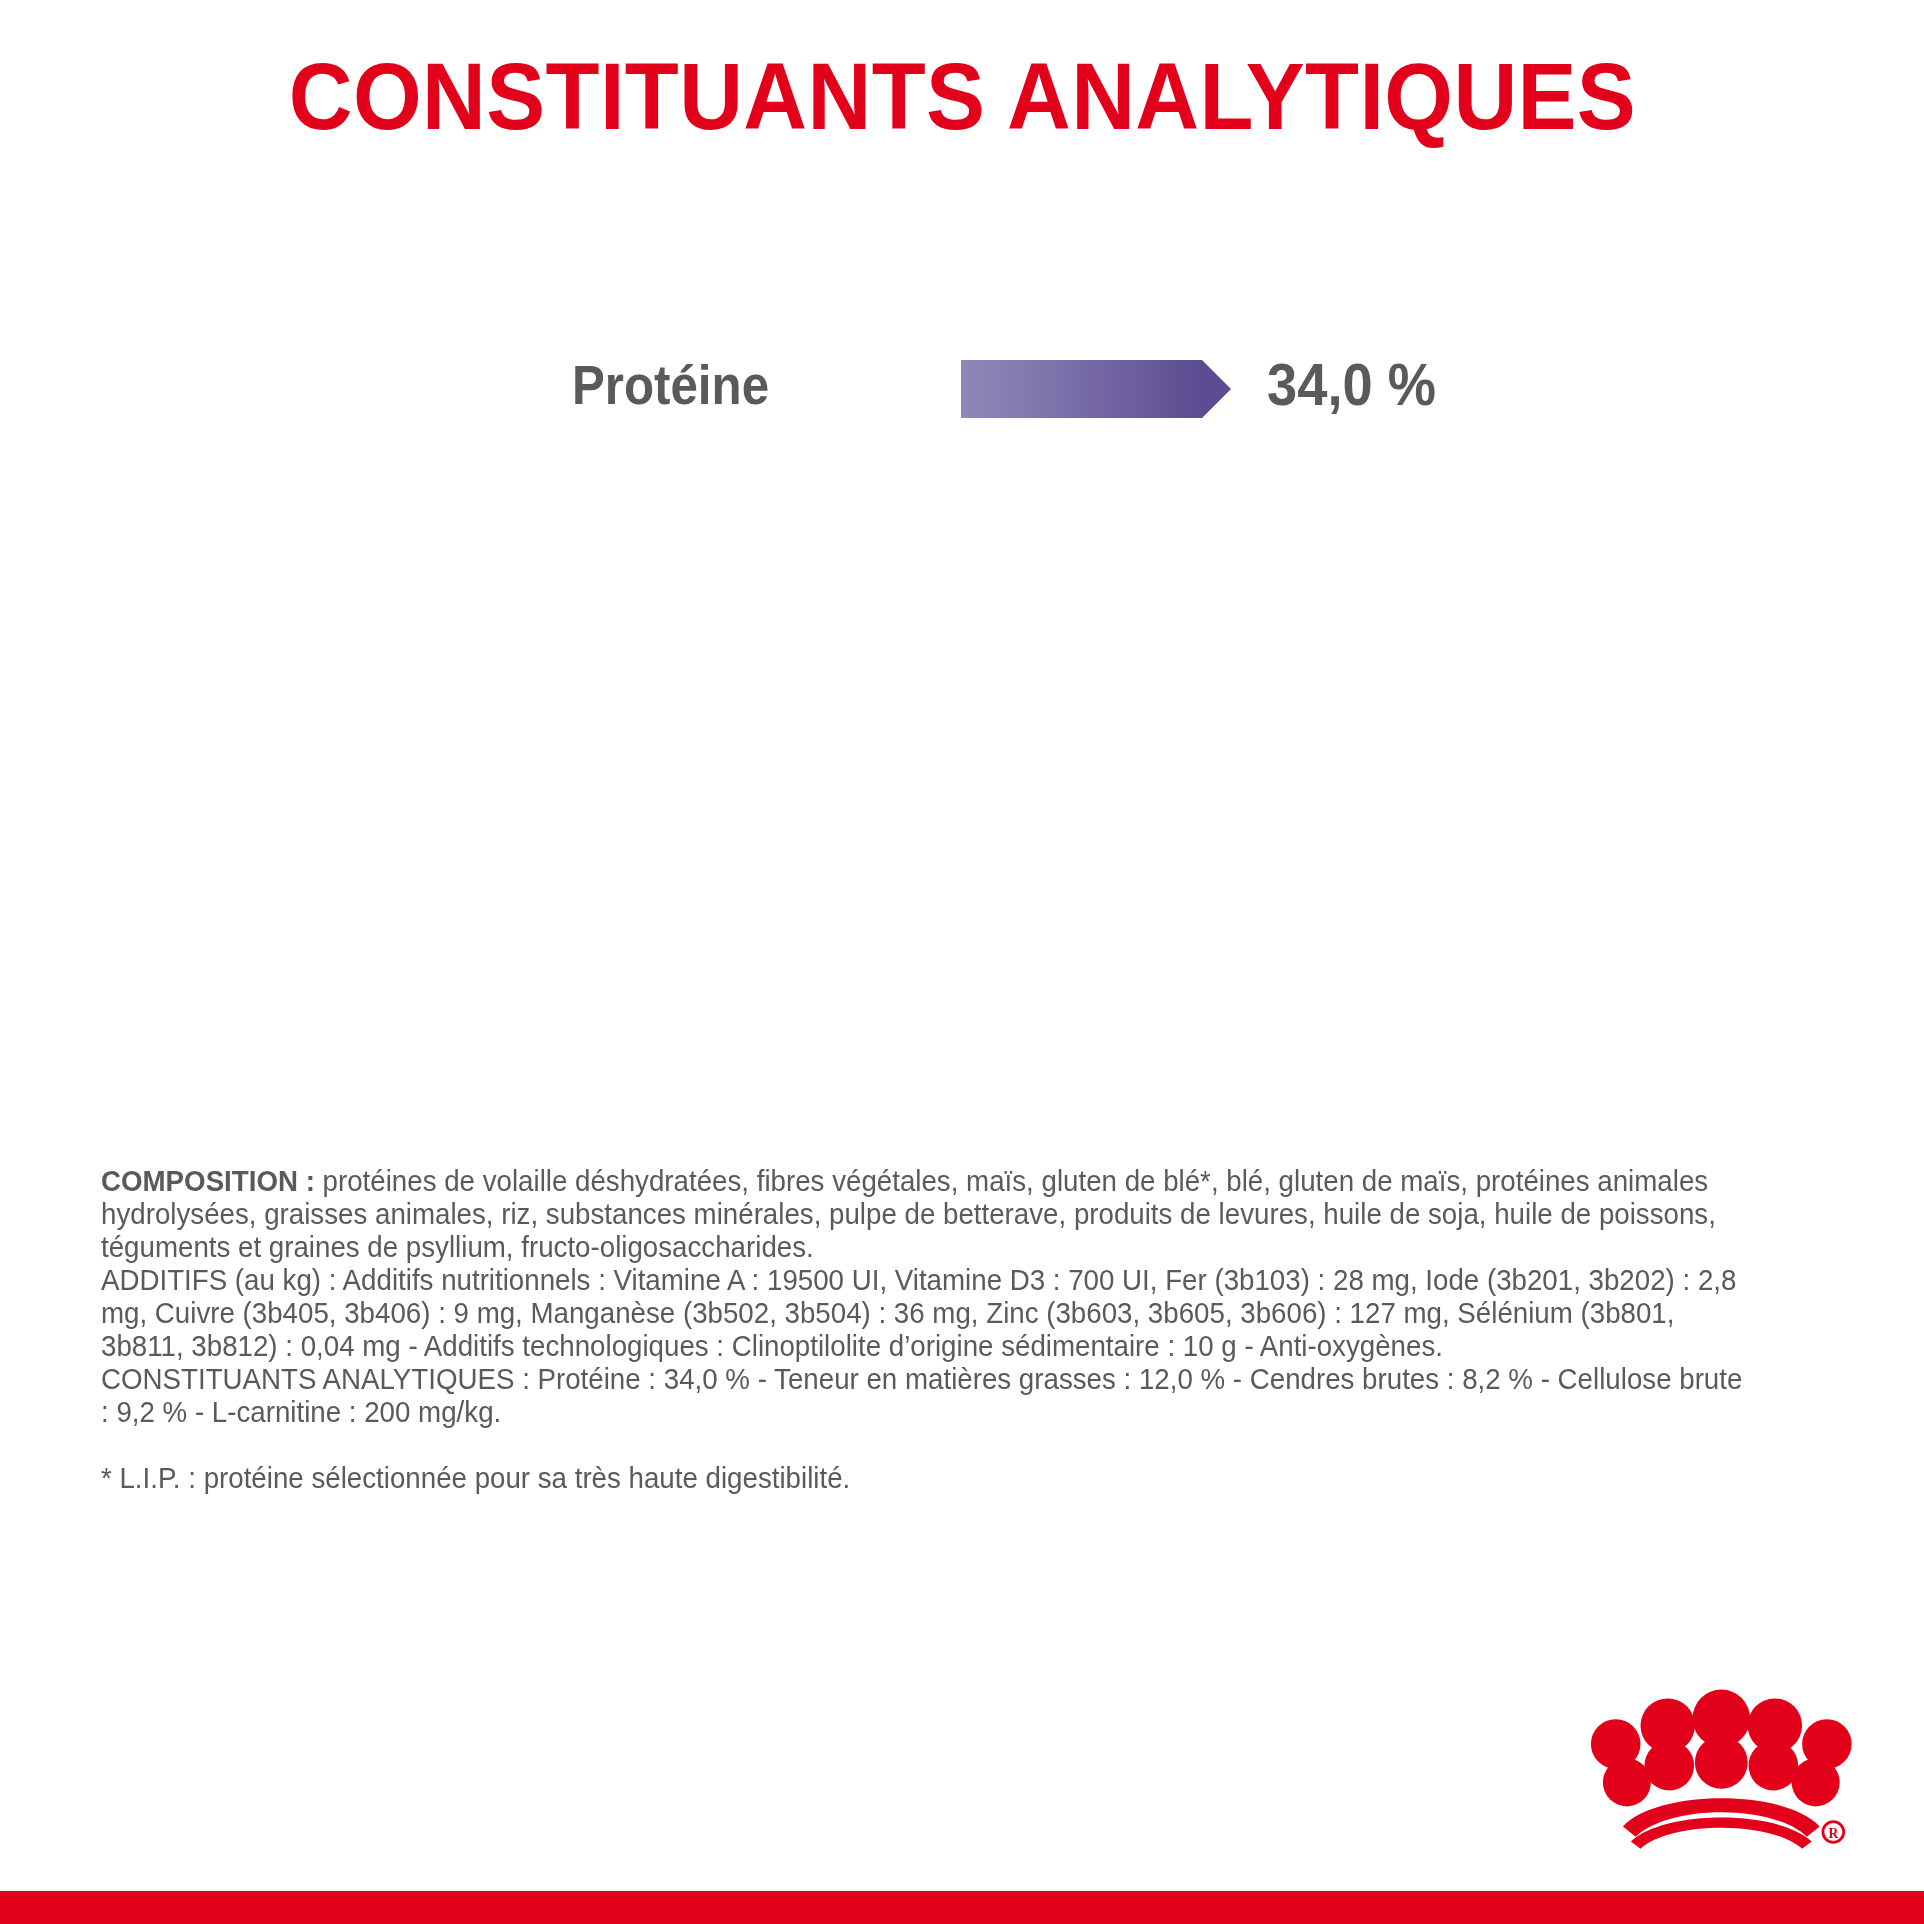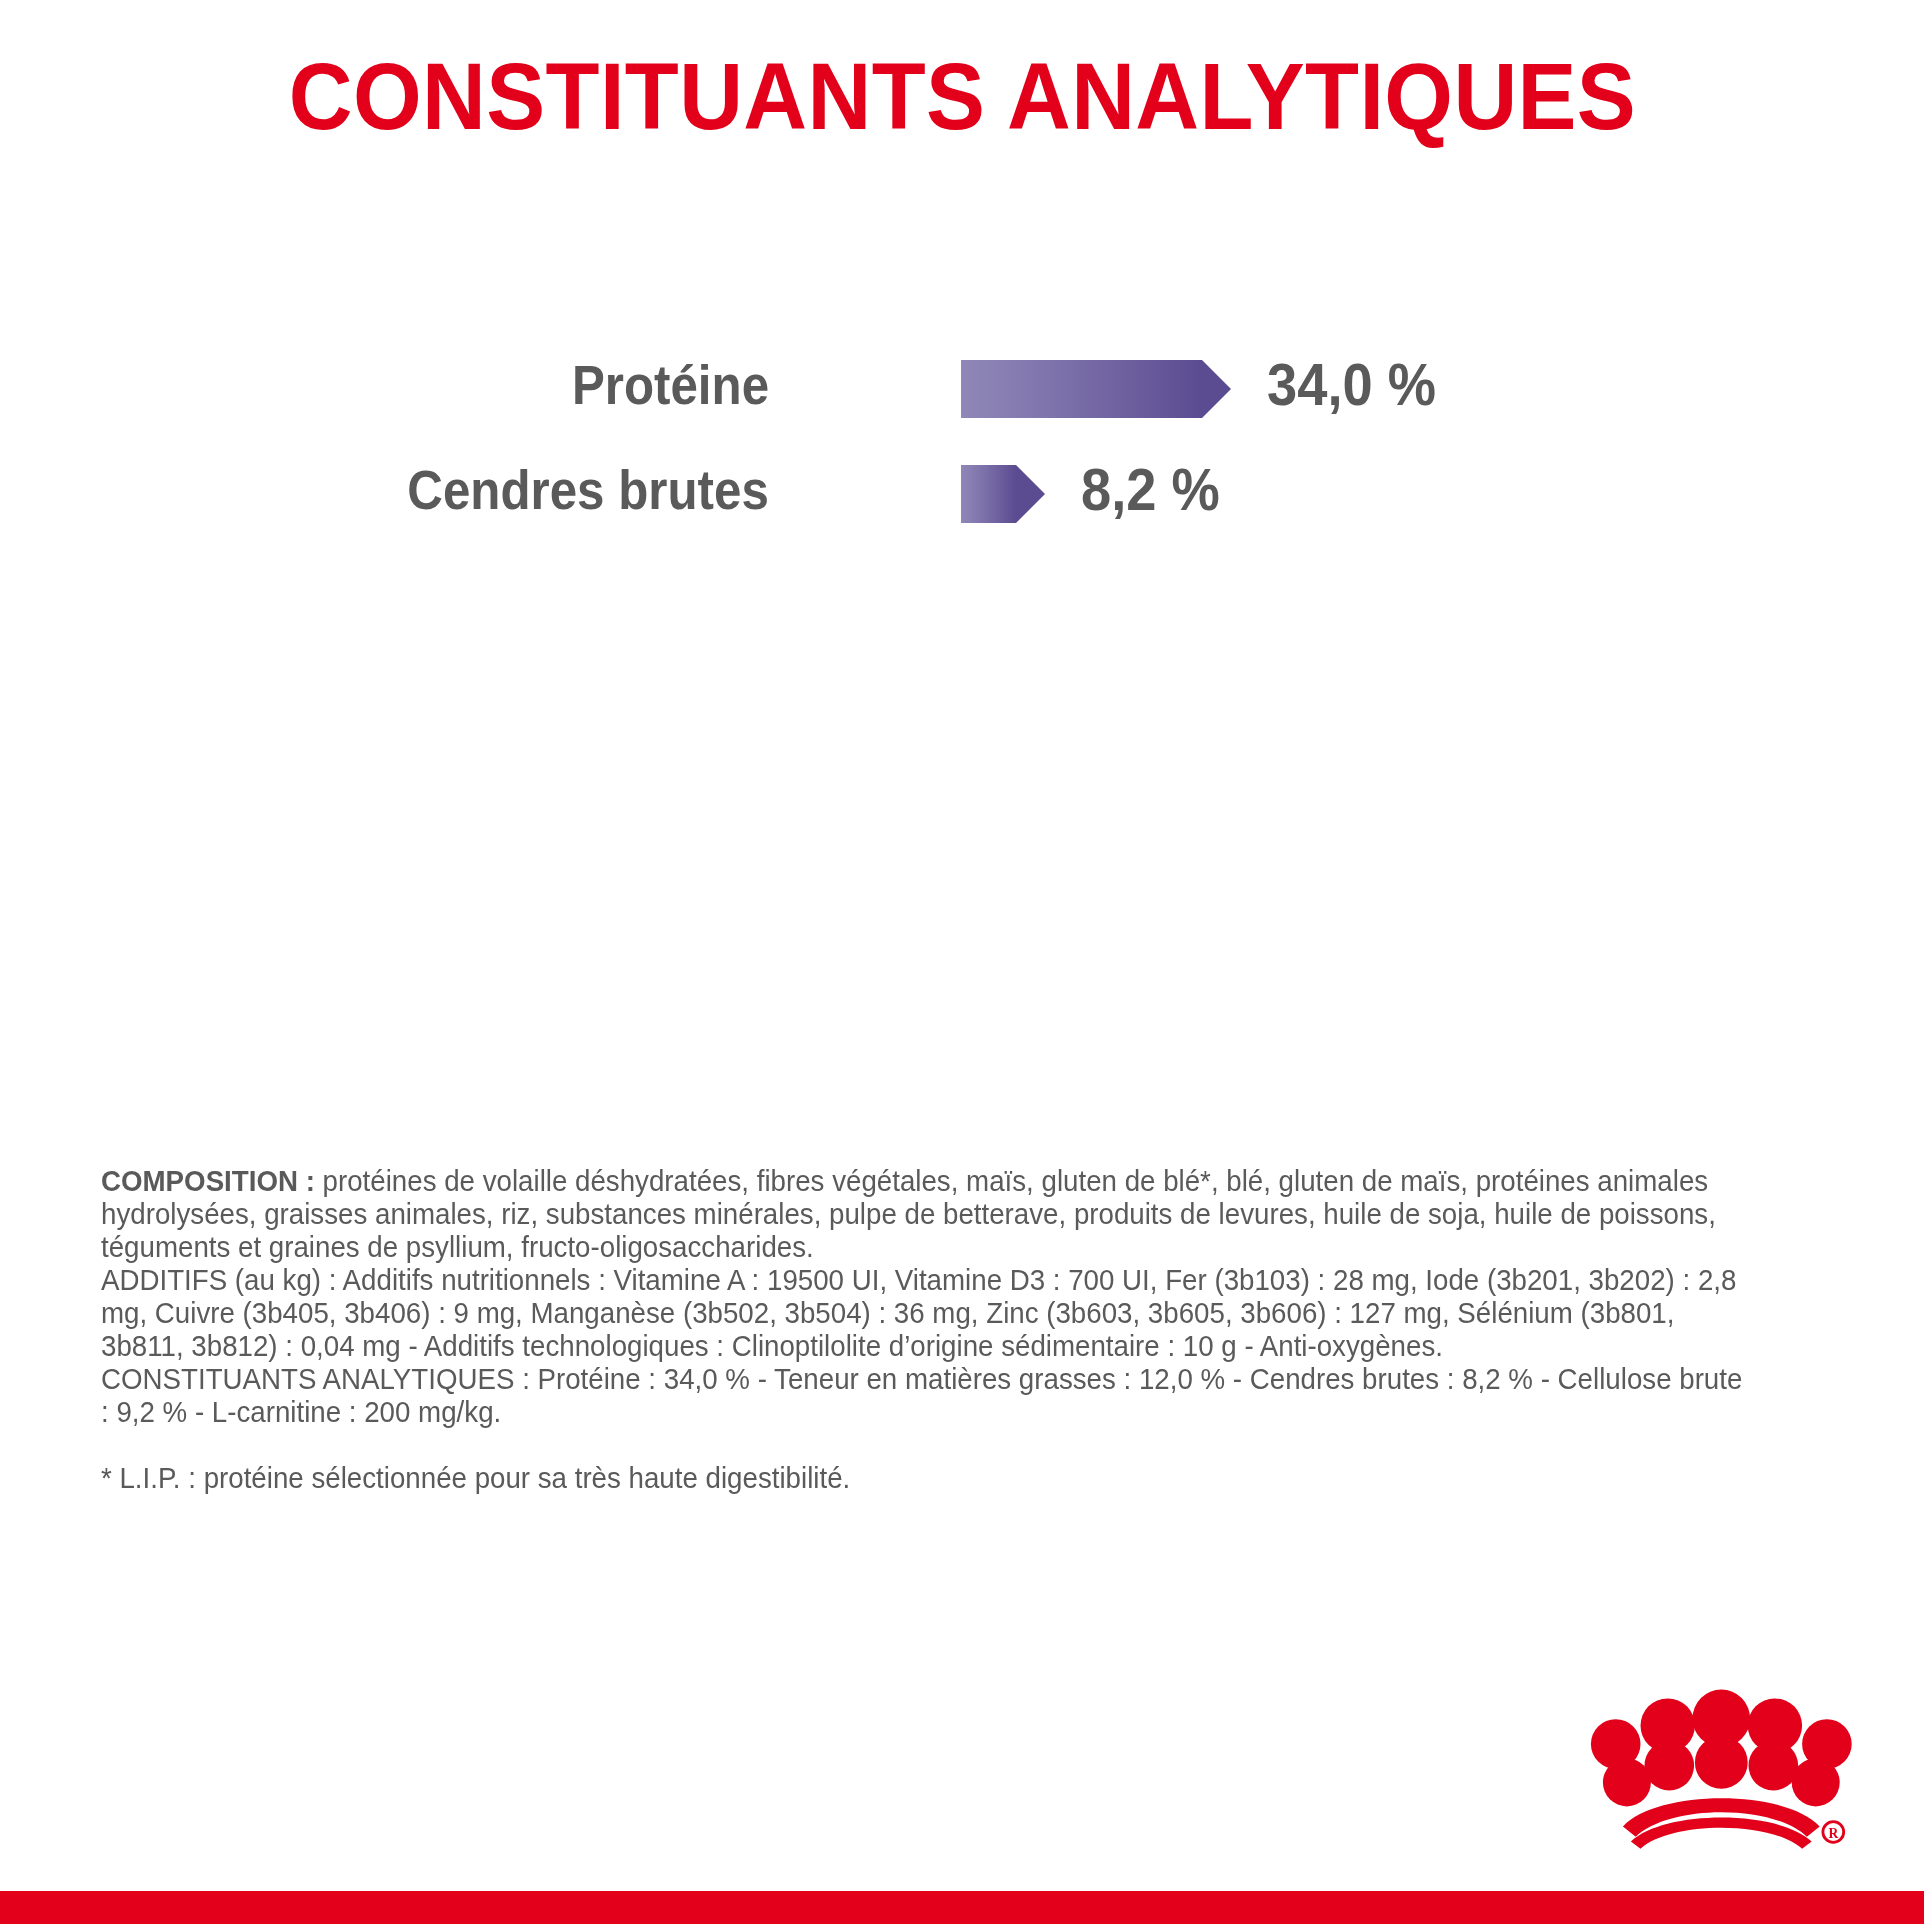--- a/index.html
+++ b/index.html
@@ -141,28 +141,20 @@
   <div class="nutrient-row">
     <div class="nutrient-label">Protéine</div>
     <div class="nutrient-bar" id="bar-0" style="width: 241px;">
       <span class="bar-body"></span>
       <span class="bar-tip"></span>
     </div>
     <div class="nutrient-value" id="val-0" style="left: 1267px;">34,0 %</div>
   </div>
 
 
-  <div class="nutrient-row">
-    <div class="nutrient-label">Cendres brutes</div>
-    <div class="nutrient-bar" id="bar-2" style="width: 55px;">
-      <span class="bar-body"></span>
-      <span class="bar-tip"></span>
-    </div>
-    <div class="nutrient-value" id="val-2" style="left: 1081px;">8,2 %</div>
-  </div>
 
 
 </div>
 
 <div id="ingredient-text">
   <p><span class="lead">COMPOSITION :</span><span> protéines de volaille déshydratées, fibres végétales, maïs, gluten de blé*, blé, gluten de maïs, protéines animales hydrolysées, graisses animales, riz, substances minérales, pulpe de betterave, produits de levures, huile de soja, huile de poissons, téguments et graines de psyllium, fructo-oligosaccharides.</span></p>
   <p>ADDITIFS (au kg) : Additifs nutritionnels : Vitamine A : 19500 UI, Vitamine D3 : 700 UI, Fer (3b103) : 28 mg, Iode (3b201, 3b202) : 2,8 mg, Cuivre (3b405, 3b406) : 9 mg, Manganèse (3b502, 3b504) : 36 mg, Zinc (3b603, 3b605, 3b606) : 127 mg, Sélénium (3b801, 3b811, 3b812) : 0,04 mg - Additifs technologiques : Clinoptilolite d’origine sédimentaire : 10 g - Anti-oxygènes.</p>
   <p>CONSTITUANTS ANALYTIQUES : Protéine : 34,0 % - Teneur en matières grasses : 12,0 % - Cendres brutes : 8,2 % - Cellulose brute : 9,2 % - L-carnitine : 200 mg/kg.</p>
   <div class="para-gap"></div>
   <p>* L.I.P. : protéine sélectionnée pour sa très haute digestibilité.</p>

